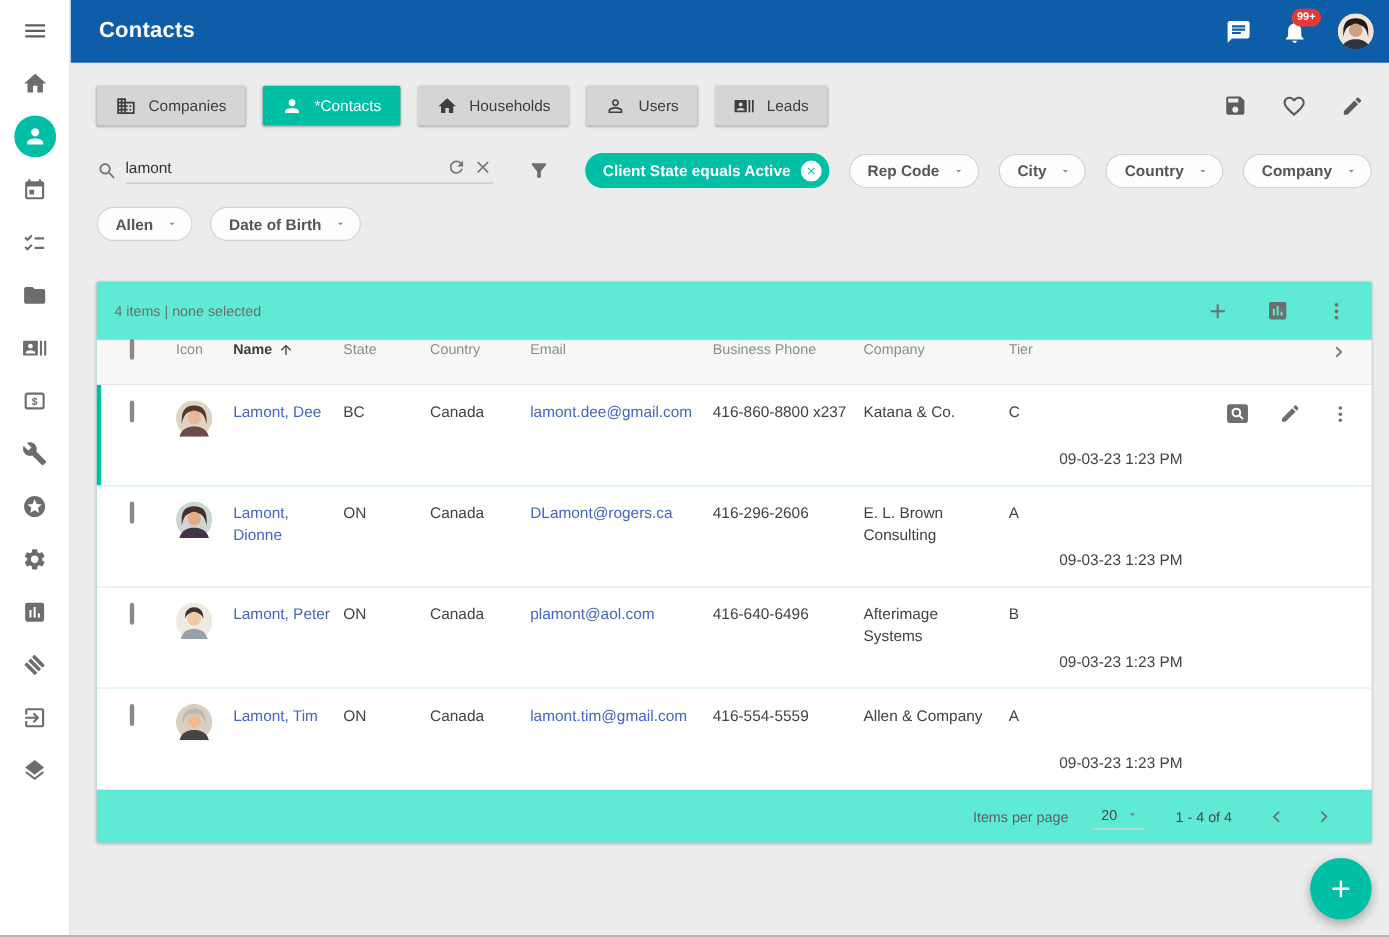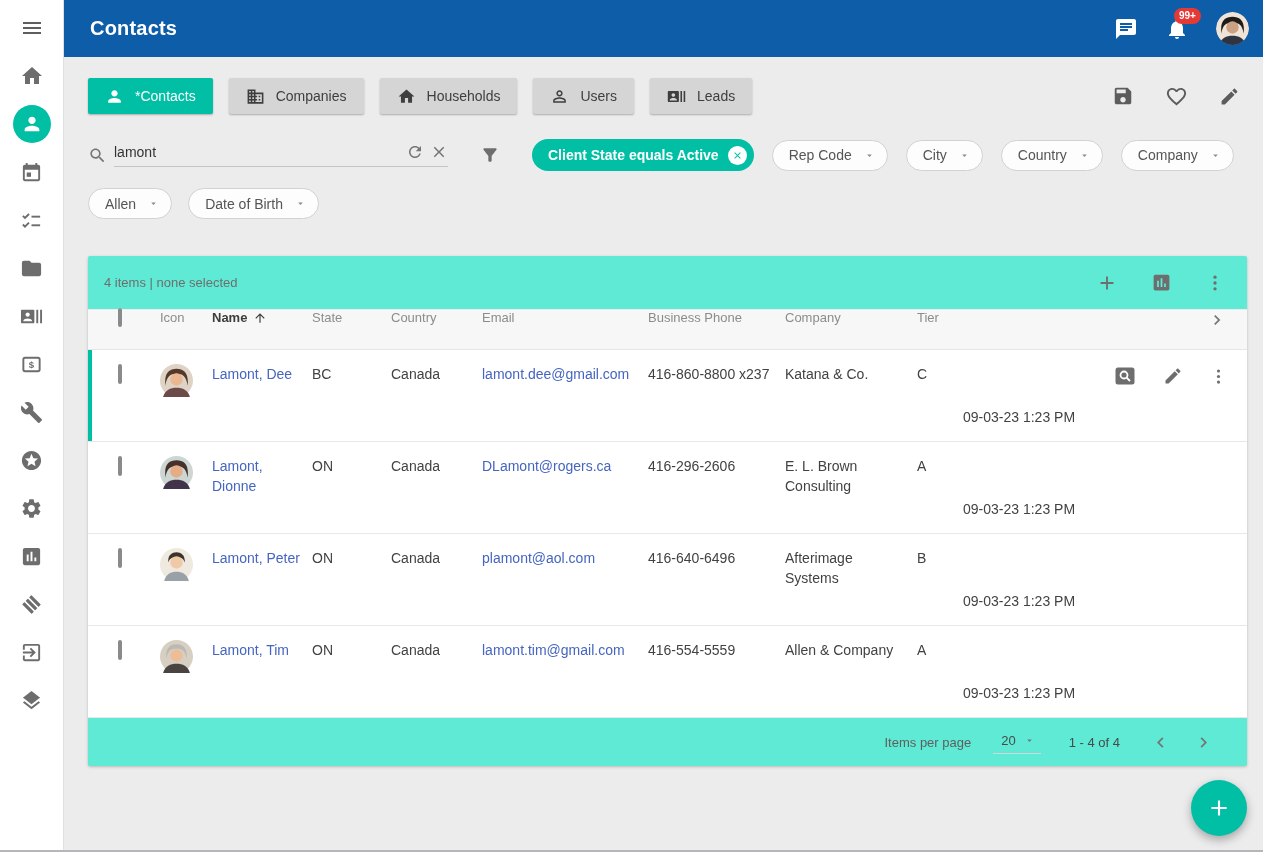--- a/index.html
+++ b/index.html
@@ -73,21 +73,21 @@
     border:none;outline:none;background:transparent;flex:1;
     font-size:14px;color:#333;font-family:inherit;min-width:0;
   }
   .field-icon{color:#757575;cursor:pointer;flex-shrink:0;}
   .funnel{margin-left:32px;color:#6e6e6e;cursor:pointer;}
   .chips{display:flex;align-items:center;gap:18px;margin-left:32px;}
   .chips-row2{display:flex;align-items:center;gap:16px;margin-top:17px;}
   .chip{
     height:31px;border:1px solid #d2d2d2;border-radius:16px;background:#fdfdfd;
     display:inline-flex;align-items:center;gap:12px;padding:0 12px 0 16px;
-    color:#555;font-size:14px;cursor:pointer;
+    color:#555;font-size:14px;cursor:pointer;font-weight:bold;
   }
   .chip-active{
     height:32px;border-radius:16px;background:var(--accent);color:#fff;
     display:inline-flex;align-items:center;gap:9px;padding:0 7px 0 16px;
     font-size:14px;font-weight:bold;cursor:pointer;border:none;
   }
   .chip-x{
     width:19px;height:19px;border-radius:50%;background:#fff;color:var(--accent);
     display:flex;align-items:center;justify-content:center;cursor:pointer;flex-shrink:0;
   }
@@ -271,31 +271,31 @@
             <circle cx="16" cy="15" r="6" fill="#caa183"></circle>
             <path d="M3 32c2-7 7-9 13-9s11 2 13 9z" fill="#2e3440"></path>
           </svg>
       </span>
     </div>
   </div>
 
   <div class="content">
 
     <div class="tabs-row">
+      <button class="tab-btn">
+        <svg width="19" height="19" viewBox="0 0 24 24" fill="currentColor">
+            <path d="M12 7V3H2v18h20V7H12zM6 19H4v-2h2v2zm0-4H4v-2h2v2zm0-4H4V9h2v2zm0-4H4V5h2v2zm4 12H8v-2h2v2zm0-4H8v-2h2v2zm0-4H8V9h2v2zm0-4H8V5h2v2zm10 12h-8v-2h2v-2h-2v-2h2v-2h-2V9h8v10zm-2-8h-2v2h2v-2zm0 4h-2v2h2v-2z"></path>
+          </svg>
+        <span>Companies</span>
+      </button>
       <button class="tab-btn active">
         <svg width="19" height="19" viewBox="0 0 24 24" fill="currentColor">
             <path d="M12 12c2.21 0 4-1.79 4-4s-1.79-4-4-4-4 1.79-4 4 1.79 4 4 4zm0 2c-2.67 0-8 1.34-8 4v2h16v-2c0-2.66-5.33-4-8-4z"></path>
           </svg>
         <span>*Contacts</span>
-      </button>
-      <button class="tab-btn">
-        <svg width="19" height="19" viewBox="0 0 24 24" fill="currentColor">
-            <path d="M12 7V3H2v18h20V7H12zM6 19H4v-2h2v2zm0-4H4v-2h2v2zm0-4H4V9h2v2zm0-4H4V5h2v2zm4 12H8v-2h2v2zm0-4H8v-2h2v2zm0-4H8V9h2v2zm0-4H8V5h2v2zm10 12h-8v-2h2v-2h-2v-2h2v-2h-2V9h8v10zm-2-8h-2v2h2v-2zm0 4h-2v2h2v-2z"></path>
-          </svg>
-        <span>Companies</span>
       </button>
       <button class="tab-btn">
         <svg width="19" height="19" viewBox="0 0 24 24" fill="currentColor">
             <path d="M10 20v-6h4v6h5v-8h3L12 3 2 12h3v8z"></path>
           </svg>
         <span>Households</span>
       </button>
       <button class="tab-btn">
         <svg width="19" height="19" viewBox="0 0 24 24" fill="currentColor">
             <path d="M12 5.9c1.16 0 2.1.94 2.1 2.1s-.94 2.1-2.1 2.1S9.9 9.16 9.9 8s.94-2.1 2.1-2.1m0 9c2.97 0 6.1 1.46 6.1 2.1v1.1H5.9V17c0-.64 3.13-2.1 6.1-2.1M12 4C9.79 4 8 5.79 8 8s1.79 4 4 4 4-1.79 4-4-1.79-4-4-4zm0 9c-2.67 0-8 1.34-8 4v3h16v-3c0-2.66-5.33-4-8-4z"></path>

